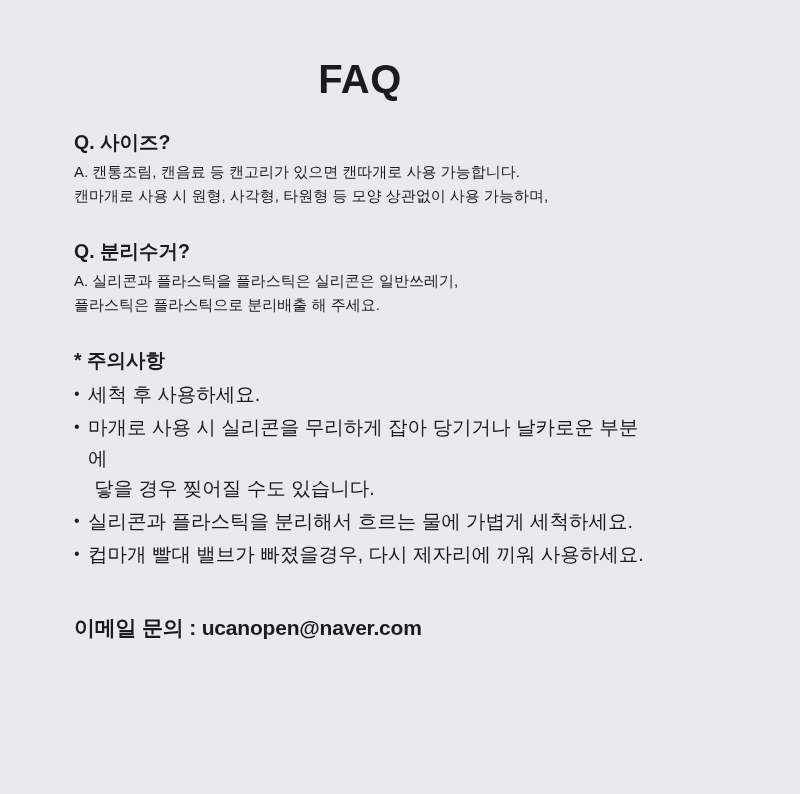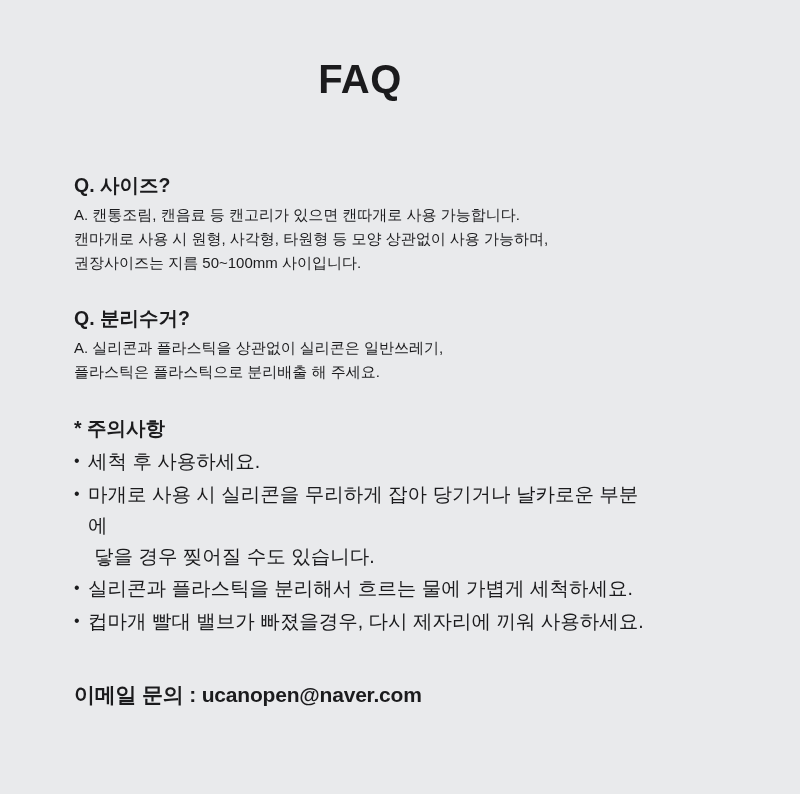--- a/index.html
+++ b/index.html
@@ -23,21 +23,21 @@
   .title {
     text-align: center;
     font-size: 40px;
     font-weight: bold;
     letter-spacing: 0.5px;
     padding-top: 57px;
     color: #1b1b1d;
   }
   .content {
     padding: 0 74px;
-    margin-top: 68px;
+    margin-top: 25px;
   }
   .qa-block {
     margin-bottom: 28px;
   }
   .q-line {
     font-size: 19.5px;
     font-weight: bold;
     line-height: 1.62;
     color: #1b1b1d;
     margin-bottom: 1px;
@@ -95,26 +95,25 @@
 <div class="page">
 
   <div class="title">FAQ</div>
 
   <div class="content">
 
     <div class="qa-block">
       <div class="q-line">Q. 사이즈?</div>
       <div class="a-line">A. 캔통조림, 캔음료 등 캔고리가 있으면 캔따개로 사용 가능합니다.</div>
       <div class="a-line">캔마개로 사용 시 원형, 사각형, 타원형 등 모양 상관없이 사용 가능하며,</div>
-      <div class="a-line">권장사이즈는 지름 50~100mm 사이입니다.</div>
     </div>
 
     <div class="qa-block">
       <div class="q-line">Q. 분리수거?</div>
-      <div class="a-line">A. 실리콘과 플라스틱을 상관없이 실리콘은 일반쓰레기,</div>
+      <div class="a-line">A. 실리콘과 플라스틱을 플라스틱은 실리콘은 일반쓰레기,</div>
       <div class="a-line">플라스틱은 플라스틱으로 분리배출 해 주세요.</div>
     </div>
 
     <div class="qa-block">
       <div class="notice-head">* 주의사항</div>
       <ul class="notice-list">
         <li class="notice-item">
           <span>세척 후 사용하세요.</span>
         </li>
         <li class="notice-item">

